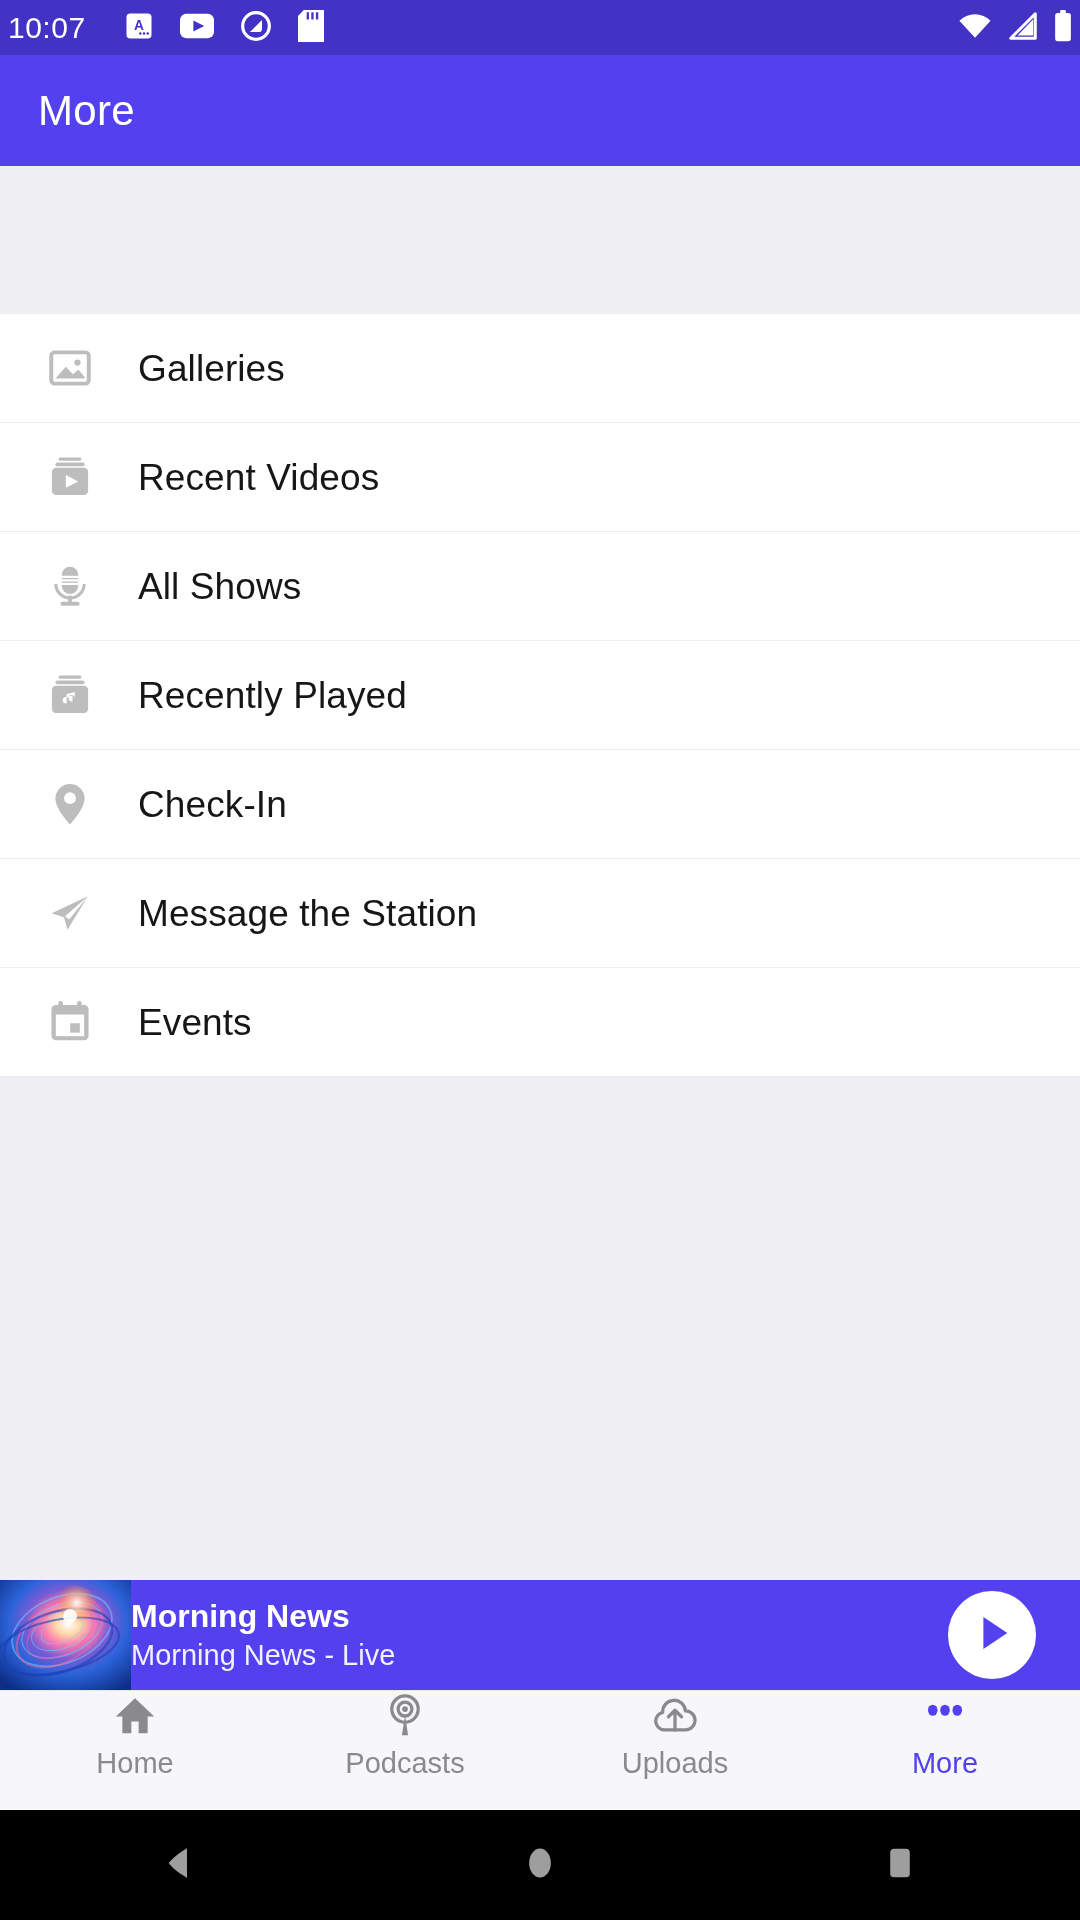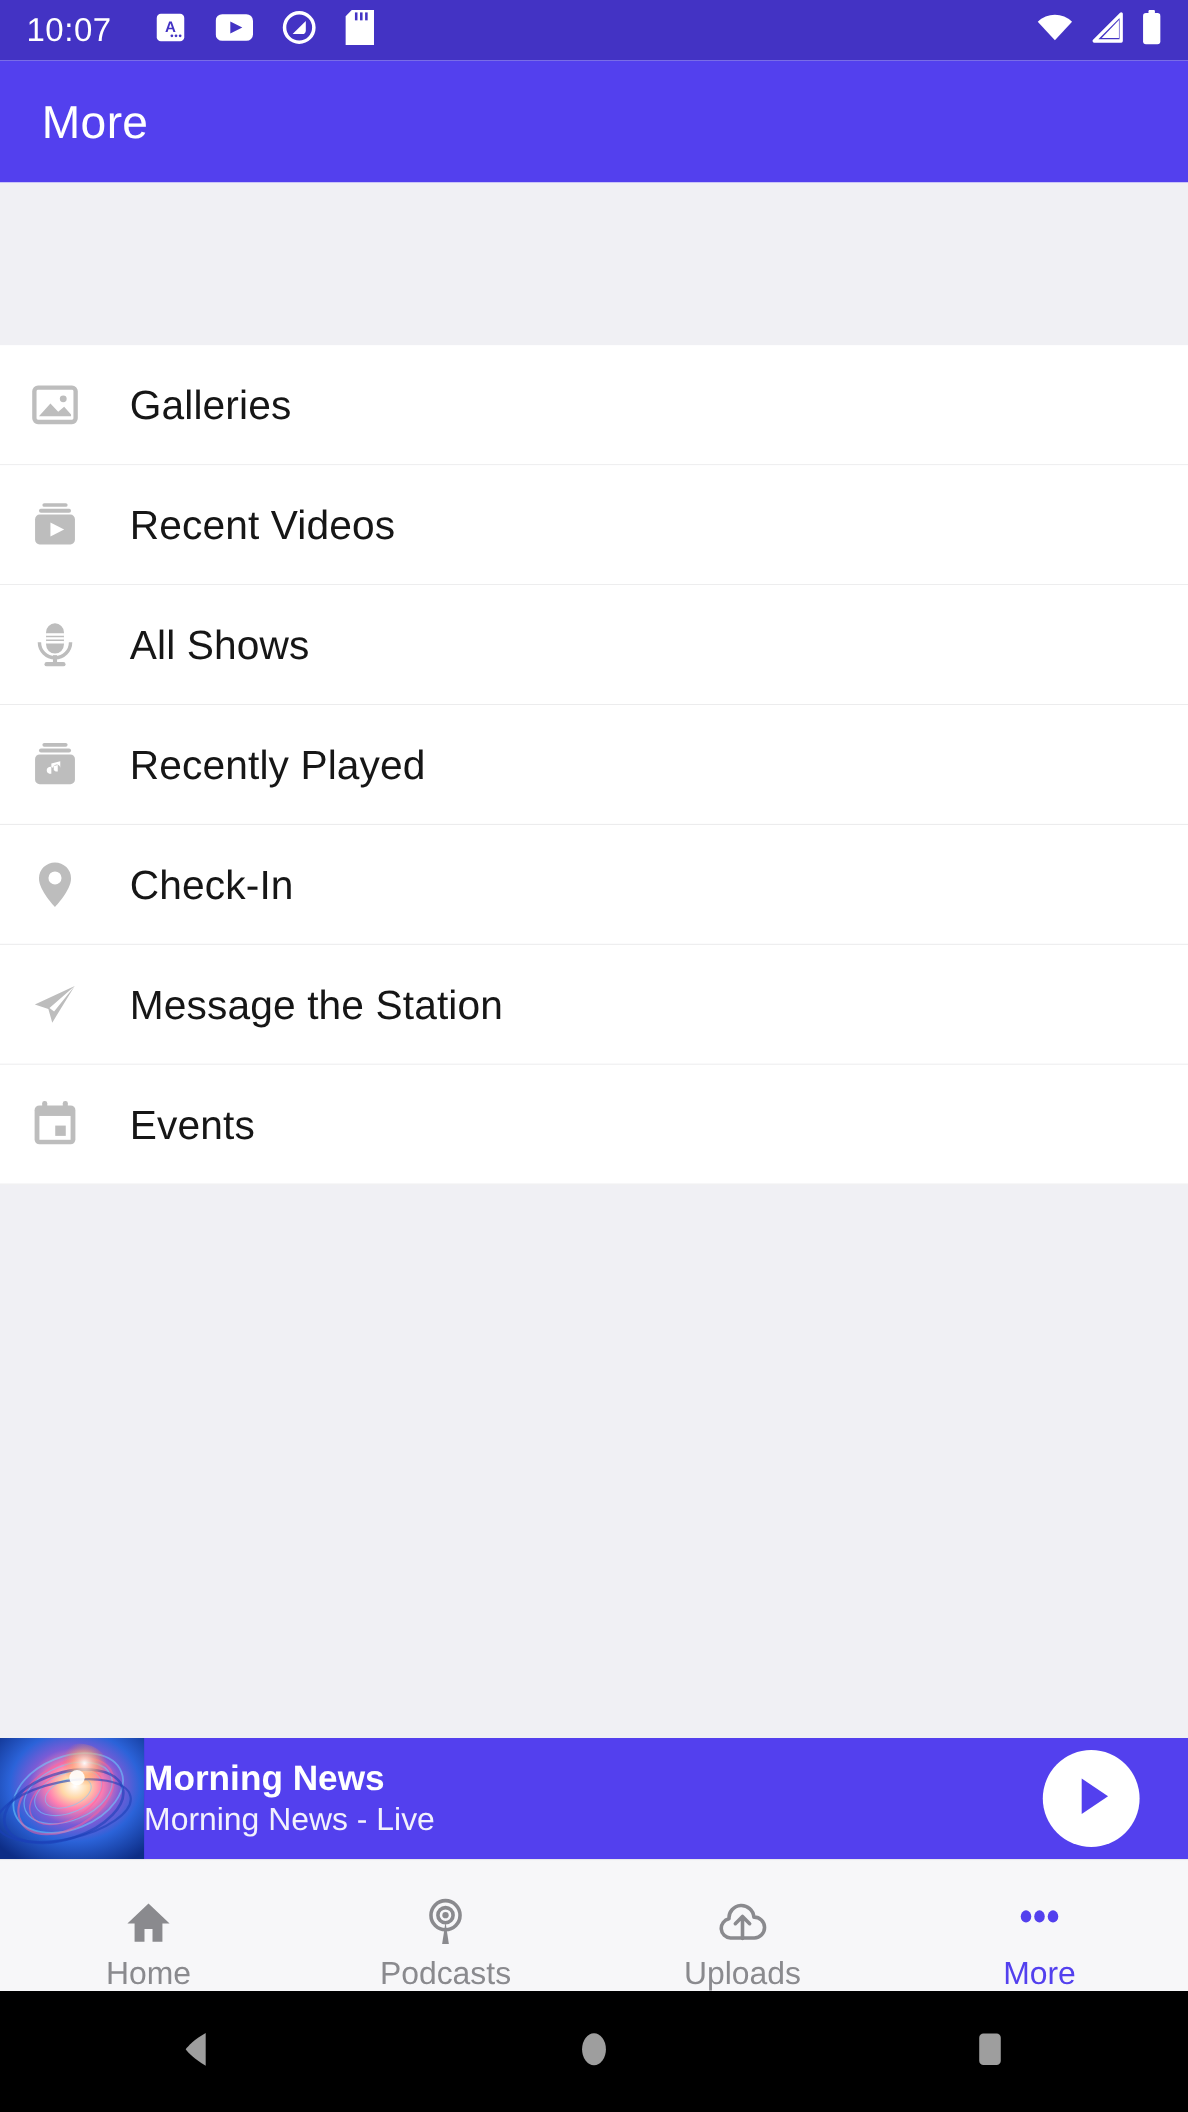--- a/index.html
+++ b/index.html
@@ -7,21 +7,21 @@
     width:1080px; height:1920px;
     background:#ffffff;
     font-family:"Liberation Sans", sans-serif;
     overflow:hidden;
   }
   #screen { width:1080px; height:1920px; position:relative; display:flex; flex-direction:column; }
 
   
   .statusbar {
     height:55px; background:#4333c4; flex:0 0 55px;
-    display:flex; align-items:center; padding:0 24px; color:#fff;
+    display:flex; align-items:center; padding:0 8px; color:#fff;
   }
   .sb-clock { font-size:30px; letter-spacing:.5px; line-height:1; }
   .sb-left-icons { display:flex; align-items:center; gap:26px; margin-left:38px; }
   .sb-spacer { flex:1 1 auto; }
   .sb-right-icons { display:flex; align-items:center; gap:16px; }
   .ic { display:block; }
 
   
   .appbar {
     flex:0 0 111px; background:#5340ee;
@@ -30,21 +30,21 @@
   .appbar-title { color:#fff; font-size:42px; font-weight:400; letter-spacing:.3px; }
 
   
   .content { flex:1 1 auto; background:#ffffff; display:flex; flex-direction:column; overflow:hidden; }
   .header-spacer { height:148px; background:#f0f0f4; flex:0 0 148px; }
 
   .list { display:flex; flex-direction:column; }
   .row {
     height:109px; background:#fff;
     display:flex; align-items:center;
-    padding-left:24px;
+    padding-left:44px;
     border-bottom:1px solid #ececed;
     position:relative;
   }
   .row:first-child { border-top:none; }
   .row-icon {
     width:52px; height:52px; flex:0 0 52px;
     display:flex; align-items:center; justify-content:center;
     color:#bdbdbd;
   }
   .row-label {
@@ -70,21 +70,21 @@
   .np-sub { color:#f2f1fd; font-size:29px; font-weight:400; line-height:1.15; }
   .np-play {
     width:88px; height:88px; flex:0 0 88px; margin-right:44px;
     background:#fff; border-radius:50%;
     display:flex; align-items:center; justify-content:center;
   }
 
   
   .bottomnav {
     flex:0 0 120px; background:#f7f7f9;
-    display:flex; align-items:flex-end;
+    display:flex; align-items:flex-start;
     border-top:1px solid #e7e7ea;
   }
   .nav-item {
     flex:1 1 0; display:flex; flex-direction:column;
     align-items:center; justify-content:center; gap:10px;
     color:#8a8a8e;
   }
   .nav-item.active { color:#5340ee; }
   .nav-label { font-size:29px; line-height:1; }
   .nav-ico { height:48px; display:flex; align-items:flex-end; }

